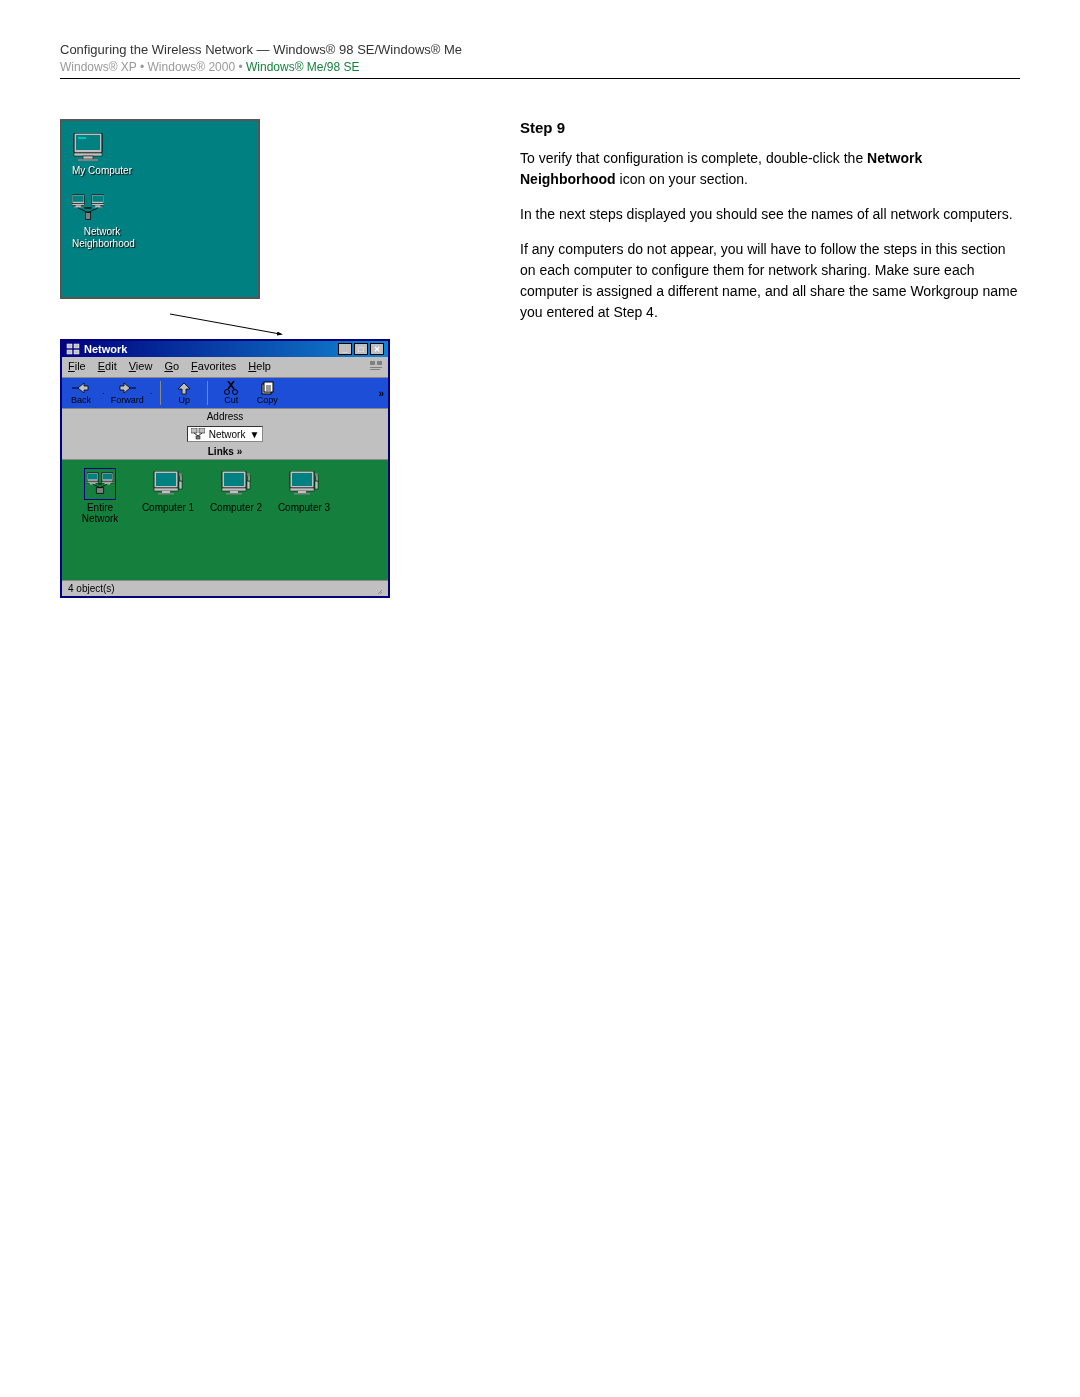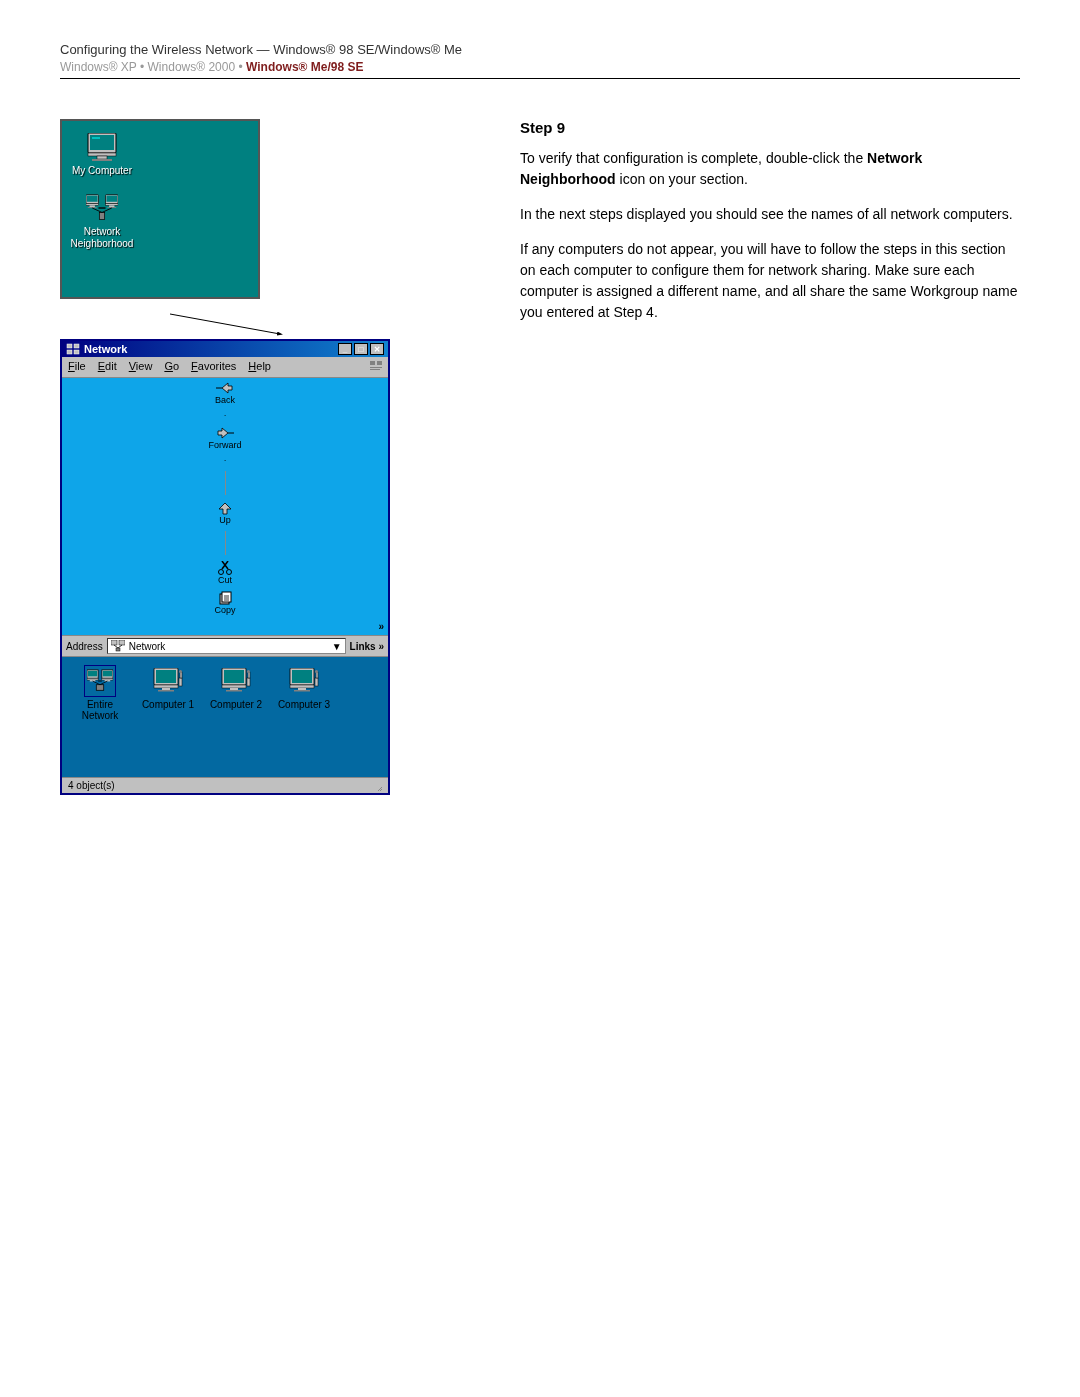--- a/index.html
+++ b/index.html
@@ -35,22 +35,22 @@
       color: #333;
     }
 
     .header-nav {
       font-size: 12px;
       color: #999;
       margin-top: 3px;
     }
 
     .header-nav .active {
-      color: #7f1d1d;
-      font-weight: bold;
+      color: #15803d;
+      font-weight: normal;
     }
 
     
     .main-content {
       display: flex;
       gap: 40px;
       margin-top: 40px;
     }
 
     
@@ -72,21 +72,20 @@
     .desktop-icons {
       display: flex;
       flex-direction: column;
       gap: 10px;
       padding: 10px;
     }
 
     .desktop-icon {
       display: flex;
       flex-direction: column;
-      align-items: center;
       width: 60px;
     }
 
     .icon-image {
       width: 32px;
       height: 32px;
       display: flex;
       align-items: center;
       justify-content: center;
     }
@@ -150,27 +149,26 @@
       border-bottom: 1px solid #888;
       font-size: 11px;
     }
 
     .menu-item {
       cursor: pointer;
       padding: 1px 2px;
     }
 
     .window-toolbar {
-      background: #0ea5e9;
+      background: #1d4ed8;
       padding: 3px 4px;
       display: flex;
       align-items: center;
       gap: 6px;
       border-bottom: 1px solid #888;
-      flex-direction: column;
     }
 
     .toolbar-btn {
       display: flex;
       flex-direction: column;
       align-items: center;
       font-size: 9px;
       cursor: pointer;
       min-width: 30px;
     }
@@ -189,20 +187,21 @@
     }
 
     .window-addressbar {
       background: #c0c0c0;
       padding: 2px 4px;
       display: flex;
       align-items: center;
       gap: 4px;
       border-bottom: 1px solid #888;
       font-size: 11px;
+      flex-direction: column;
     }
 
     .address-label {
       font-size: 10px;
     }
 
     .address-field {
       flex: 1;
       background: white;
       border: 1px inset #888;
@@ -213,21 +212,21 @@
       gap: 4px;
     }
 
     .links-btn {
       font-size: 10px;
       font-weight: bold;
       cursor: pointer;
     }
 
     .window-content {
-      background: #0369a1;
+      background: #15803d;
       min-height: 120px;
       padding: 8px;
       display: flex;
       flex-direction: row;
       gap: 8px;
       flex-wrap: wrap;
       align-items: flex-start;
     }
 
     .content-icon {

